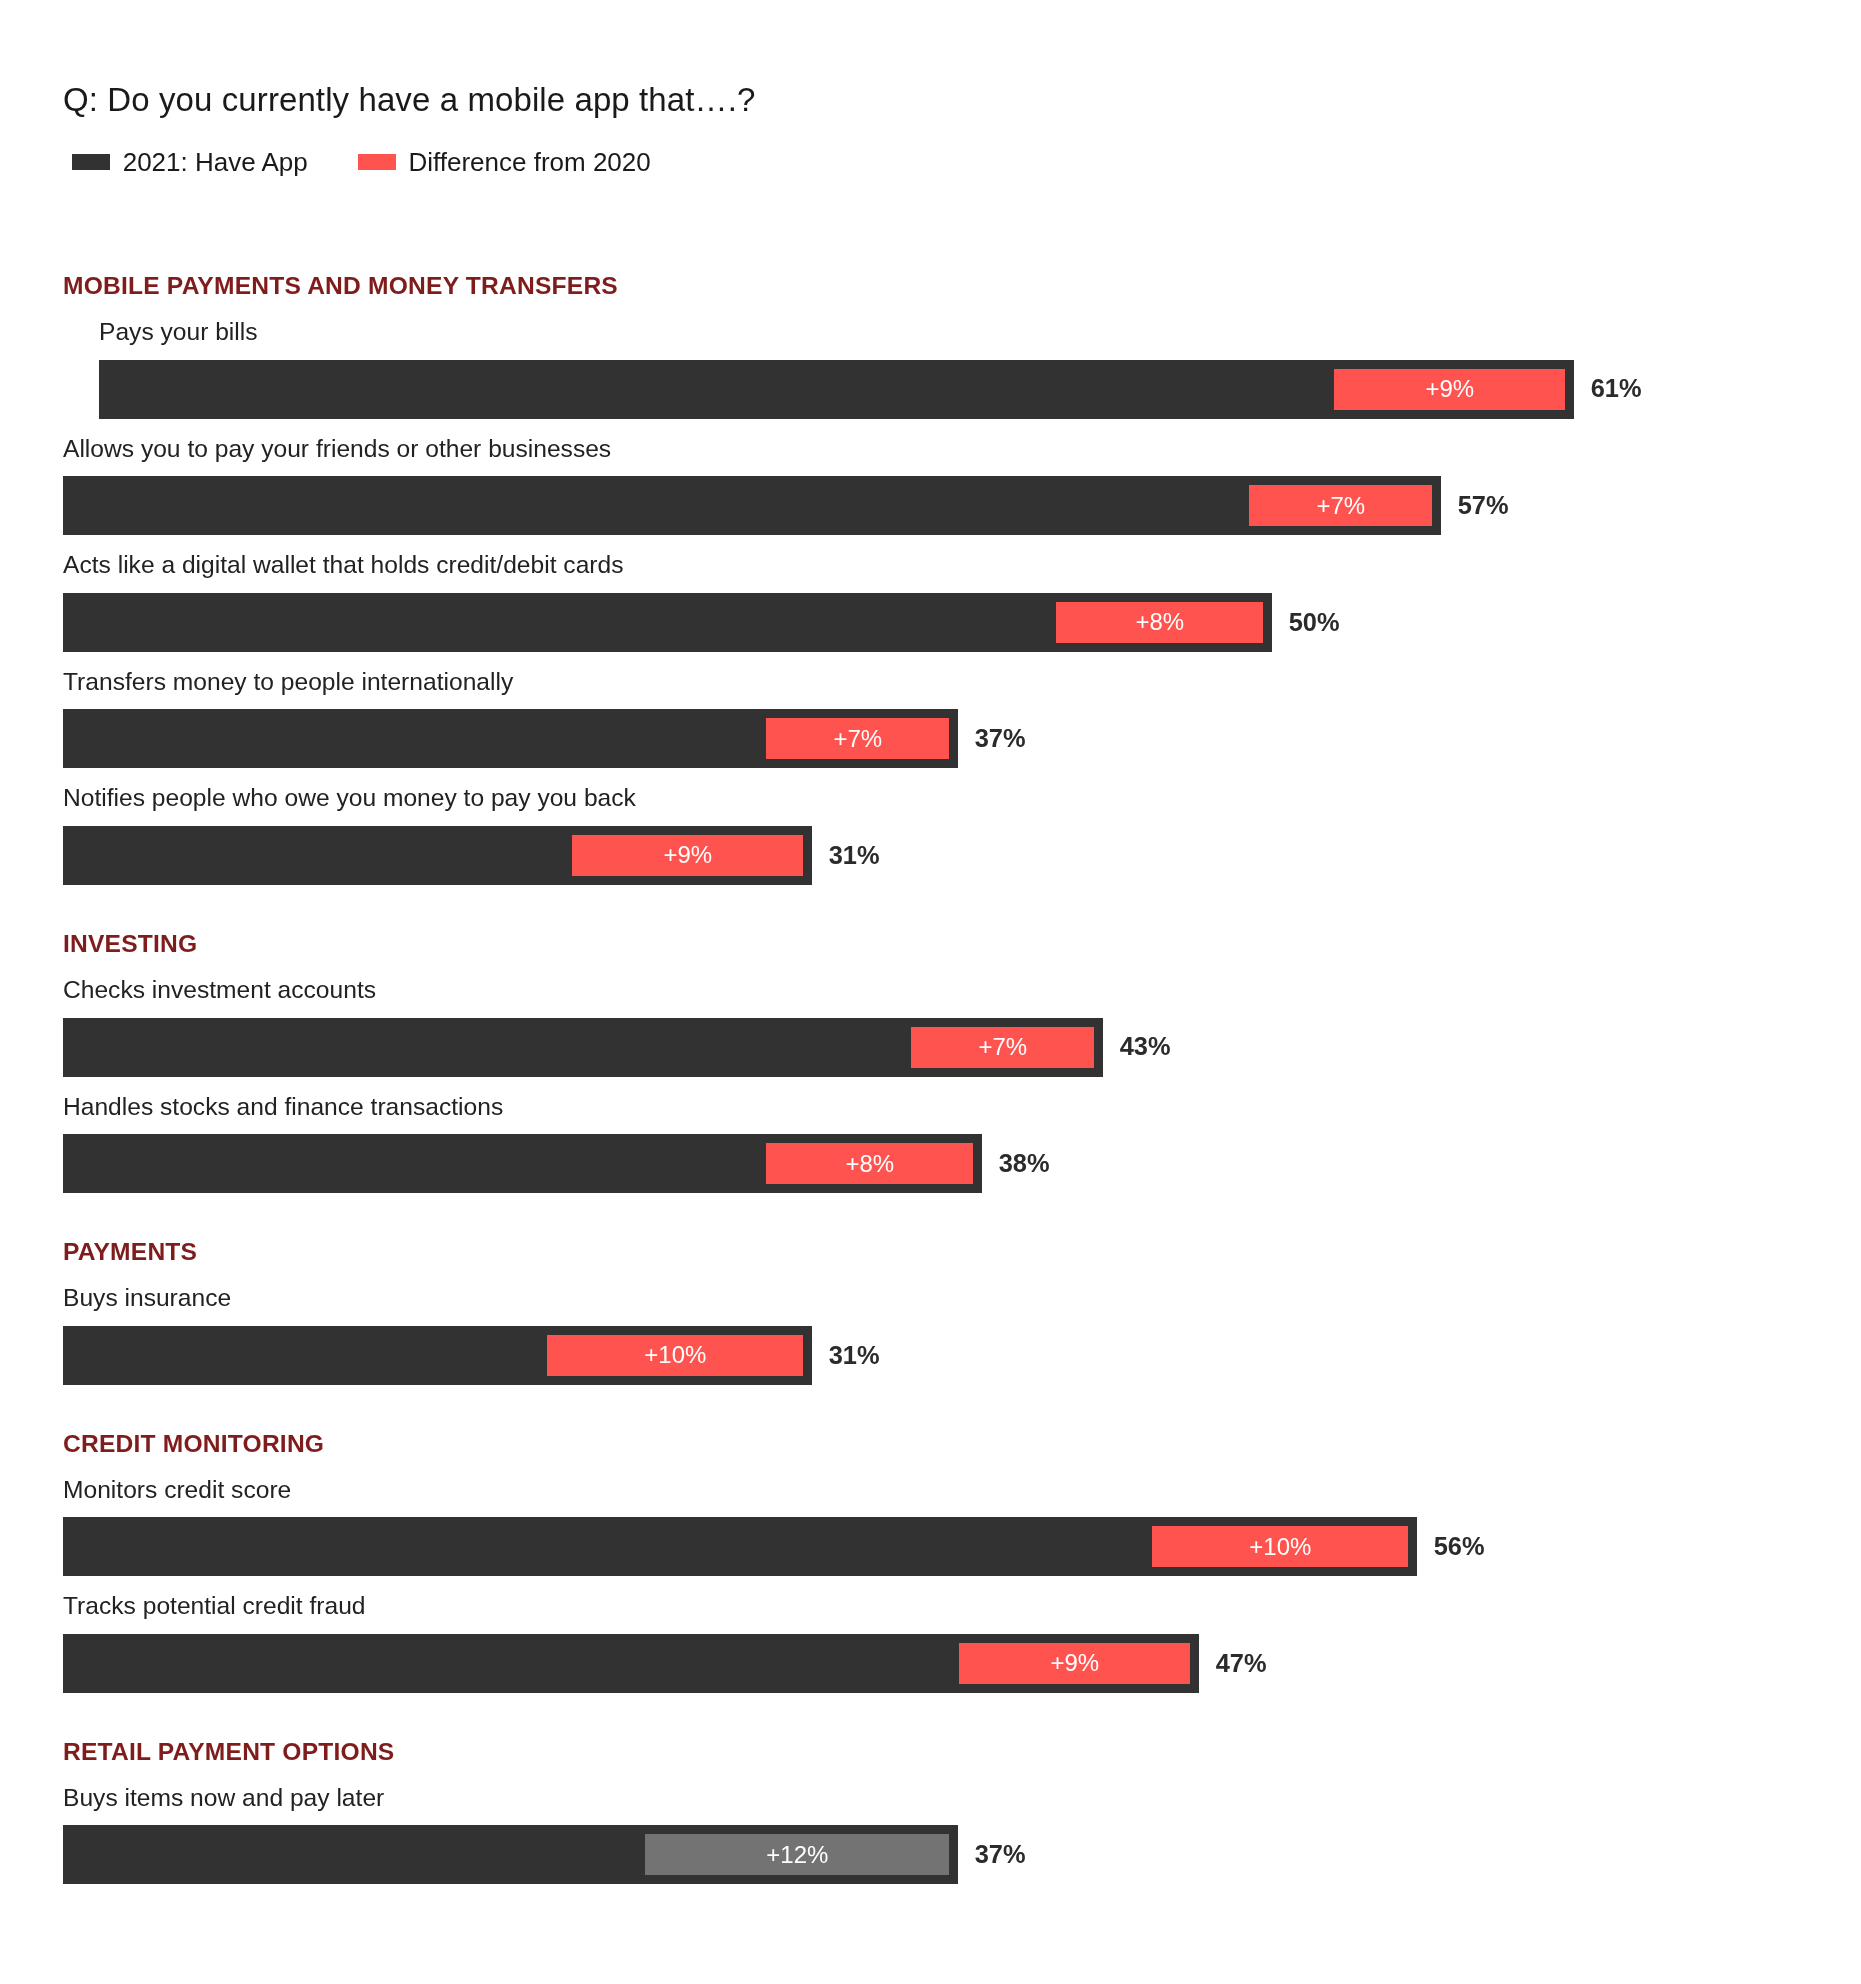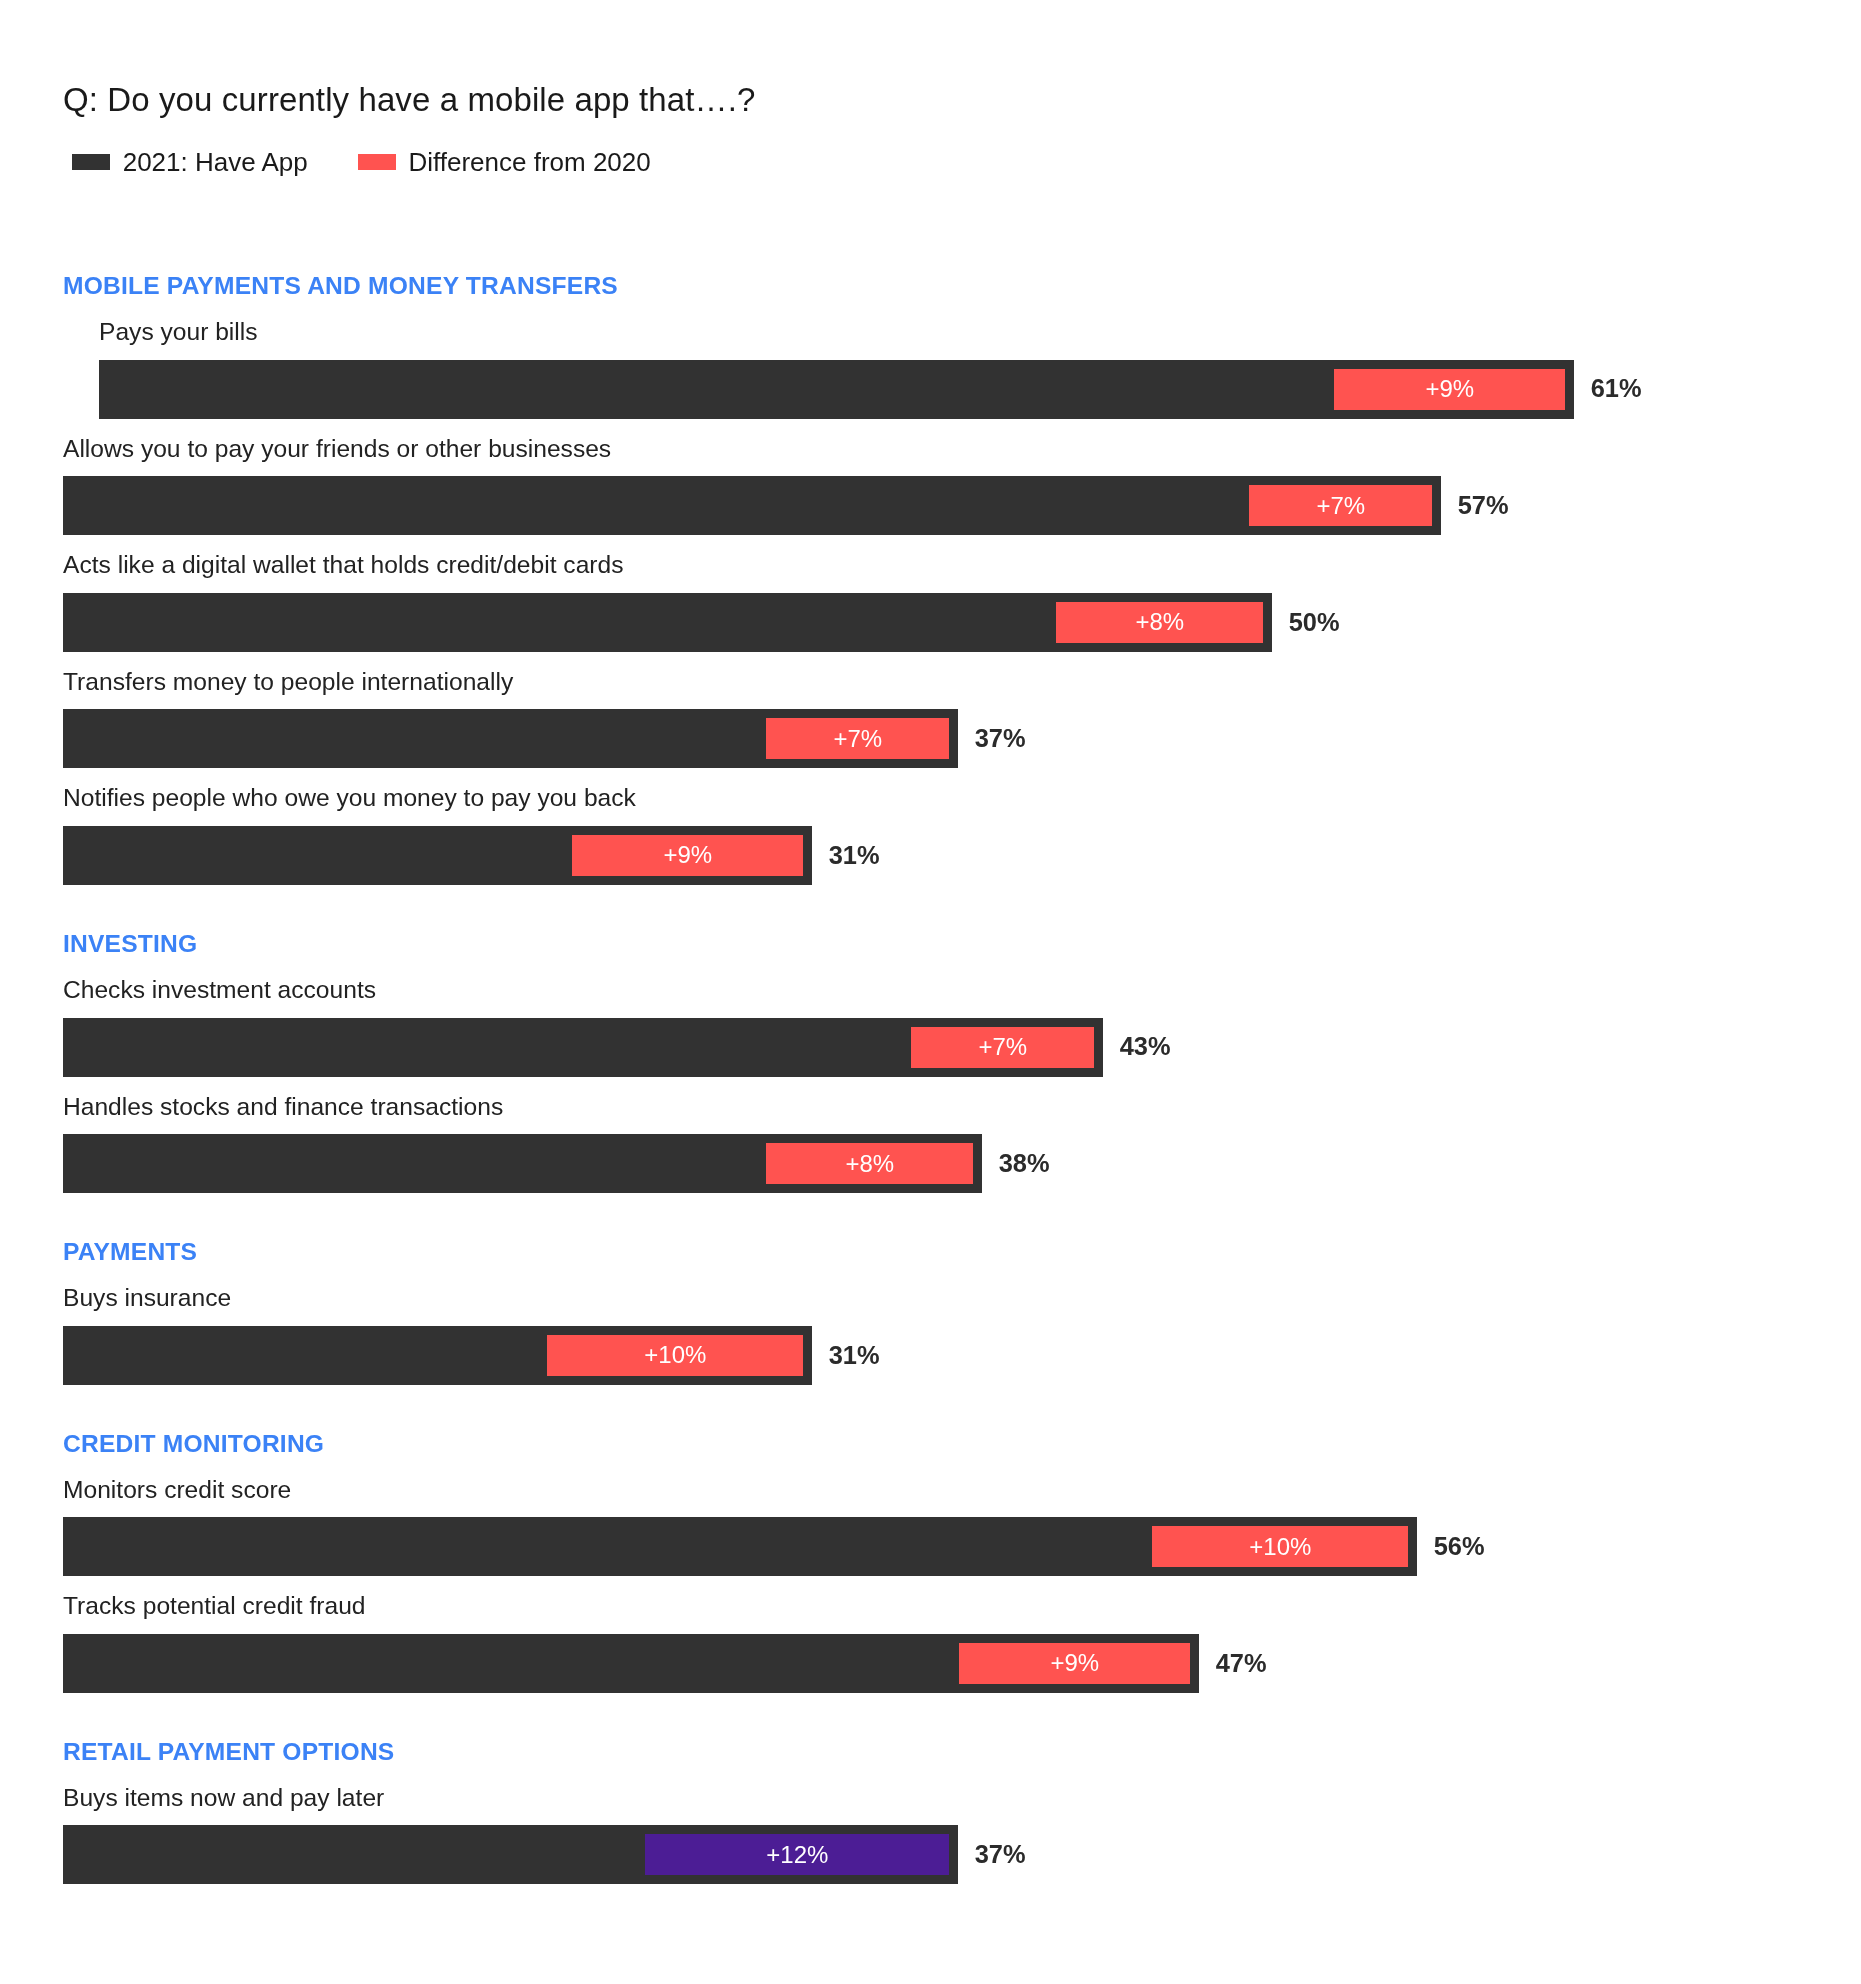--- a/index.html
+++ b/index.html
@@ -58,21 +58,21 @@
     position: absolute;
     left: 0;
     top: 274px;
     width: 1861px;
   }
   .section { margin-bottom: 0; }
   .section-title {
     margin-left: 63px;
     font-size: 24.6px;
     font-weight: bold;
-    color: #3b82f6;
+    color: #7f1d1d;
     letter-spacing: 0.2px;
     line-height: 1;
     padding-top: 0;
     white-space: nowrap;
   }
   .section + .section .section-title { padding-top: 0; }
 
   .row { position: relative; }
   .row-label {
     margin-left: 63px;
@@ -262,21 +262,21 @@
             <div class="bar-value">47%</div>
           </div>
         </div>
       </div>
       <div class="section">
         <div class="section-title" style="margin-top: 47px; margin-bottom: 21.4px;">RETAIL PAYMENT OPTIONS</div>
         <div class="row" style="margin-bottom: 0px;">
           <div class="row-label" style="margin-bottom: 15px;">Buys items now and pay later</div>
           <div class="bar-track">
             <div class="bar-outer" style="width: 895px; background: rgb(50, 50, 50);">
-              <div class="bar-delta" style="width: 304px; background: #4c1d95;">
+              <div class="bar-delta" style="width: 304px; background: #737373;">
                 <span class="bar-delta-label">+12%</span>
               </div>
             </div>
             <div class="bar-value">37%</div>
           </div>
         </div>
       </div>
     </div>
 
 </div>

